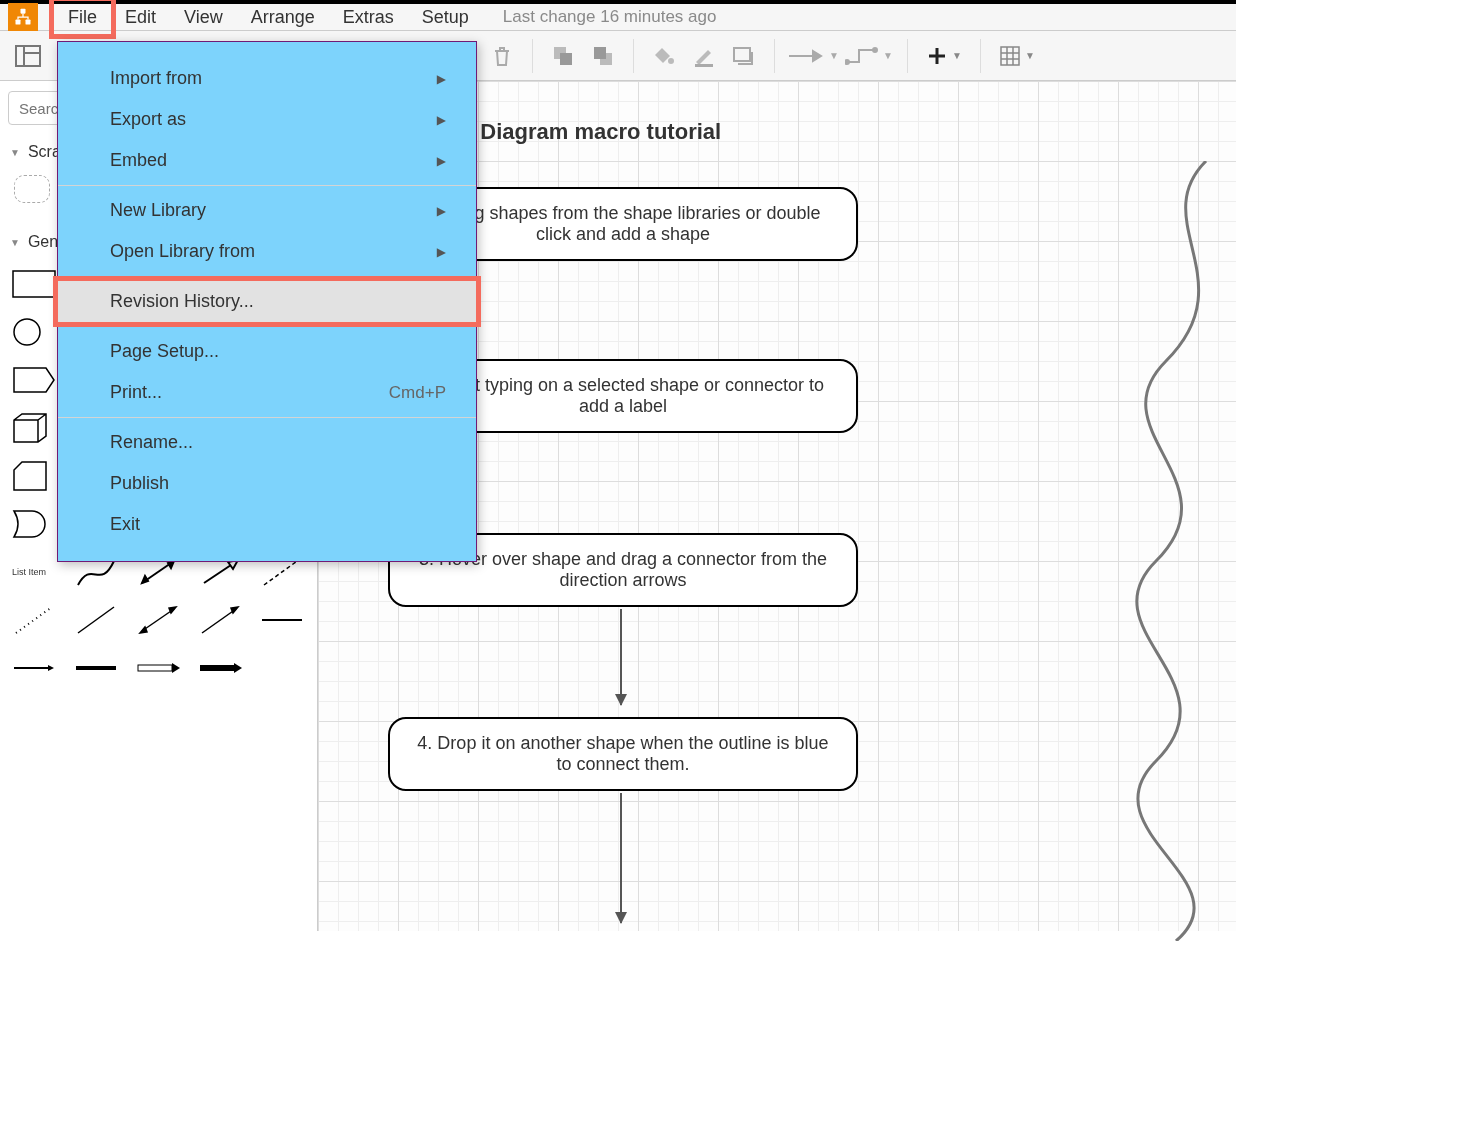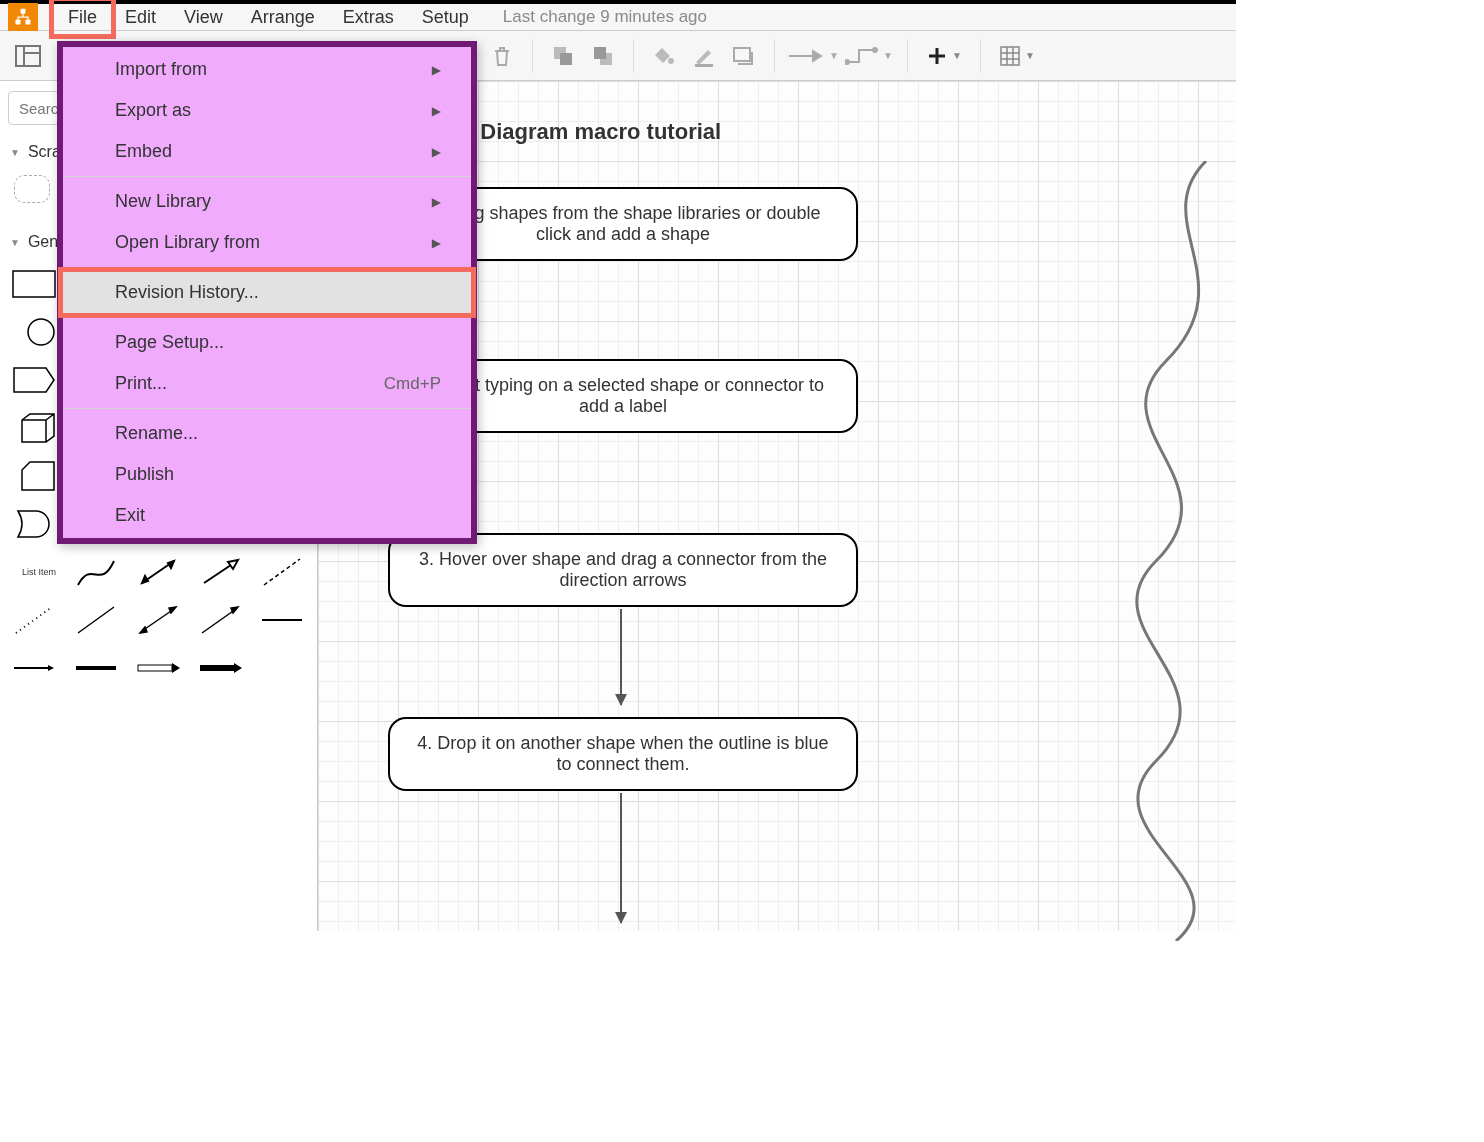--- a/index.html
+++ b/index.html
@@ -16,32 +16,32 @@
 .tool-btn { width: 36px; height: 36px; display: flex; align-items: center; justify-content: center; color: #888; cursor: pointer; }
 .tool-sep { width: 1px; height: 34px; background: #ddd; margin: 0 8px; }
 
 .main { display: flex; height: calc(100% - 92px); }
 .sidebar { width: 318px; background: #fff; border-right: 1px solid #ccc; padding: 10px 8px; overflow: hidden; }
 .search { width: 100%; height: 34px; border: 1px solid #ccc; border-radius: 4px; padding: 0 10px; font-size: 15px; color: #999; margin-bottom: 14px; }
 .collapse-row { display: flex; align-items: center; font-size: 16px; color: #333; margin-bottom: 8px; padding: 4px 2px; }
 .collapse-row .tri { margin-right: 8px; color: #888; font-size: 10px; }
 .scratch-shape { width: 36px; height: 28px; border: 1.5px dashed #aaa; border-radius: 10px; margin: 10px 0 26px 6px; }
 .shape-grid { display: flex; flex-wrap: wrap; gap: 14px 18px; padding: 4px; }
-.shape { width: 44px; height: 34px; display: flex; align-items: center; justify-content: flex-end; }
+.shape { width: 44px; height: 34px; display: flex; align-items: center; justify-content: flex-start; }
 
 .canvas { flex: 1; position: relative; background: #fdfdfd; }
 .grid { position: absolute; inset: 0; background-image: linear-gradient(to right,#eee 1px,transparent 1px),linear-gradient(to bottom,#eee 1px,transparent 1px); background-size: 20px 20px; }
 .grid2 { position: absolute; inset: 0; background-image: linear-gradient(to right,#ddd 1px,transparent 1px),linear-gradient(to bottom,#ddd 1px,transparent 1px); background-size: 80px 80px; }
 
 .diagram-title { position: absolute; left: 80px; top: 38px; font-size: 22px; font-weight: bold; }
 .flow-box { position: absolute; left: 70px; width: 470px; border: 2px solid #000; border-radius: 18px; background: #fff; padding: 14px 22px; font-size: 18px; text-align: center; }
 .arrow-v { position: absolute; left: 302px; width: 2px; background: #555; }
 .arrow-v::after { content:""; position:absolute; bottom:-1px; left:-5px; border-left:6px solid transparent; border-right:6px solid transparent; border-top:12px solid #555; }
 
-.dropdown { position: absolute; left: 57px; top: 41px; width: 420px; background: #f0abfc; border: 6px solid #701a75; box-shadow: 2px 3px 10px rgba(0,0,0,0.25); z-index: 100; padding: 2px 0; }
+.dropdown { position: absolute; left: 57px; top: 41px; width: 420px; background: #7dd3fc; border: 1px solid #701a75; box-shadow: 2px 3px 10px rgba(0,0,0,0.25); z-index: 100; padding: 16px 0; }
 .dd-item { display: flex; align-items: center; justify-content: space-between; padding: 10px 30px 10px 52px; font-size: 18px; color: #333; cursor: pointer; }
 .dd-item .arrow { font-size: 12px; color: #555; }
 .dd-item .shortcut { color: #666; font-size: 17px; }
 .dd-item.highlight { background: #e2e2e2; outline: 5px solid #f46b5d; }
 .dd-sep { height: 1px; background: #d4d4d4; margin: 4px 0; }
 
 .shore-curve { position: absolute; right: -10px; top: 80px; }
 </style>
 </head>
 <body>
@@ -54,21 +54,21 @@
         <rect x="15" y="15" width="6" height="6" rx="1"></rect>
         <path d="M12 8v4M12 12H6v3M12 12h6v3" stroke="#fff" stroke-width="1.5" fill="none"></path>
       </svg>
   </div>
   <div class="menu-item active">File</div>
   <div class="menu-item">Edit</div>
   <div class="menu-item">View</div>
   <div class="menu-item">Arrange</div>
   <div class="menu-item">Extras</div>
   <div class="menu-item">Setup</div>
-  <div class="status-text">Last change 9 minutes ago</div>
+  <div class="status-text">Last change 16 minutes ago</div>
 </div>
 
 <div class="toolbar">
   <div class="tool-btn">
       <svg width="26" height="22" viewBox="0 0 26 22" fill="none" stroke="#777" stroke-width="2">
         <rect x="1" y="1" width="24" height="20"></rect>
         <line x1="9" y1="1" x2="9" y2="21"></line>
         <line x1="9" y1="8" x2="25" y2="8"></line>
       </svg>
     </div>

